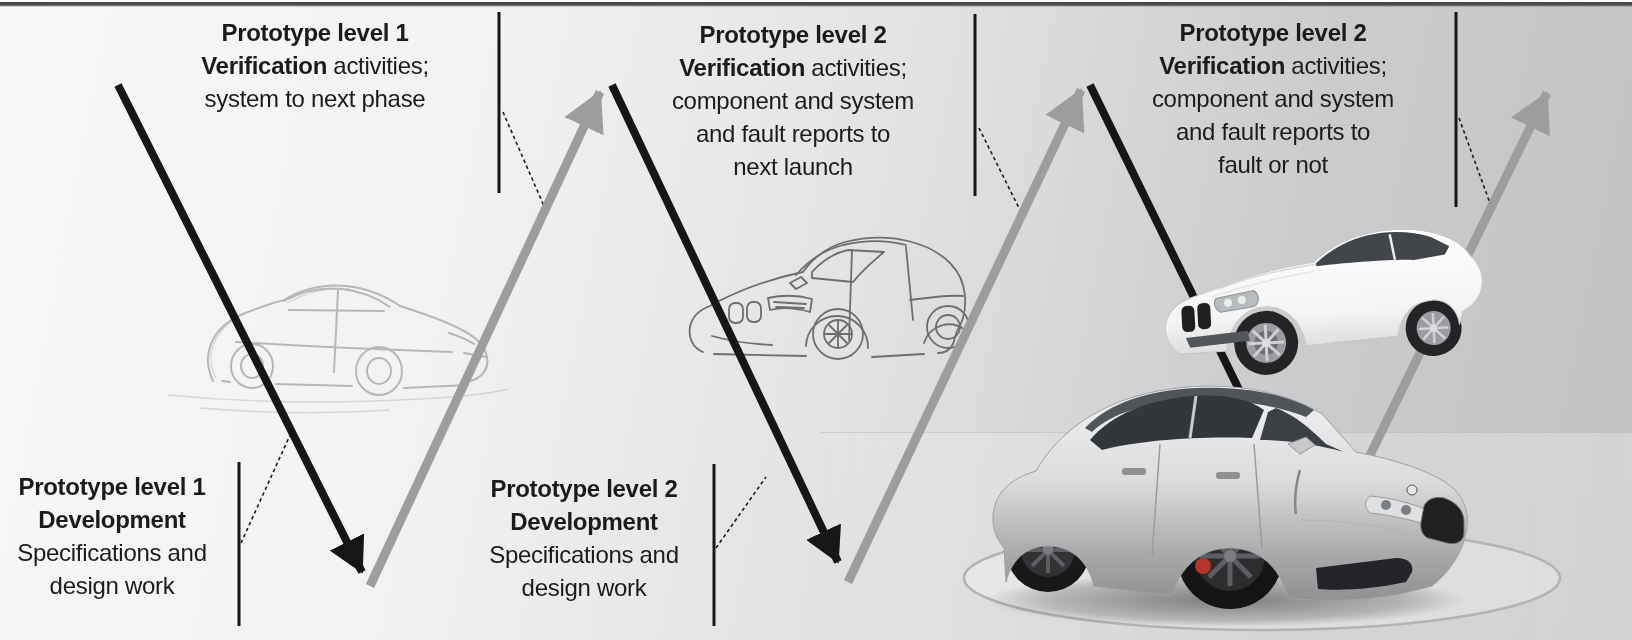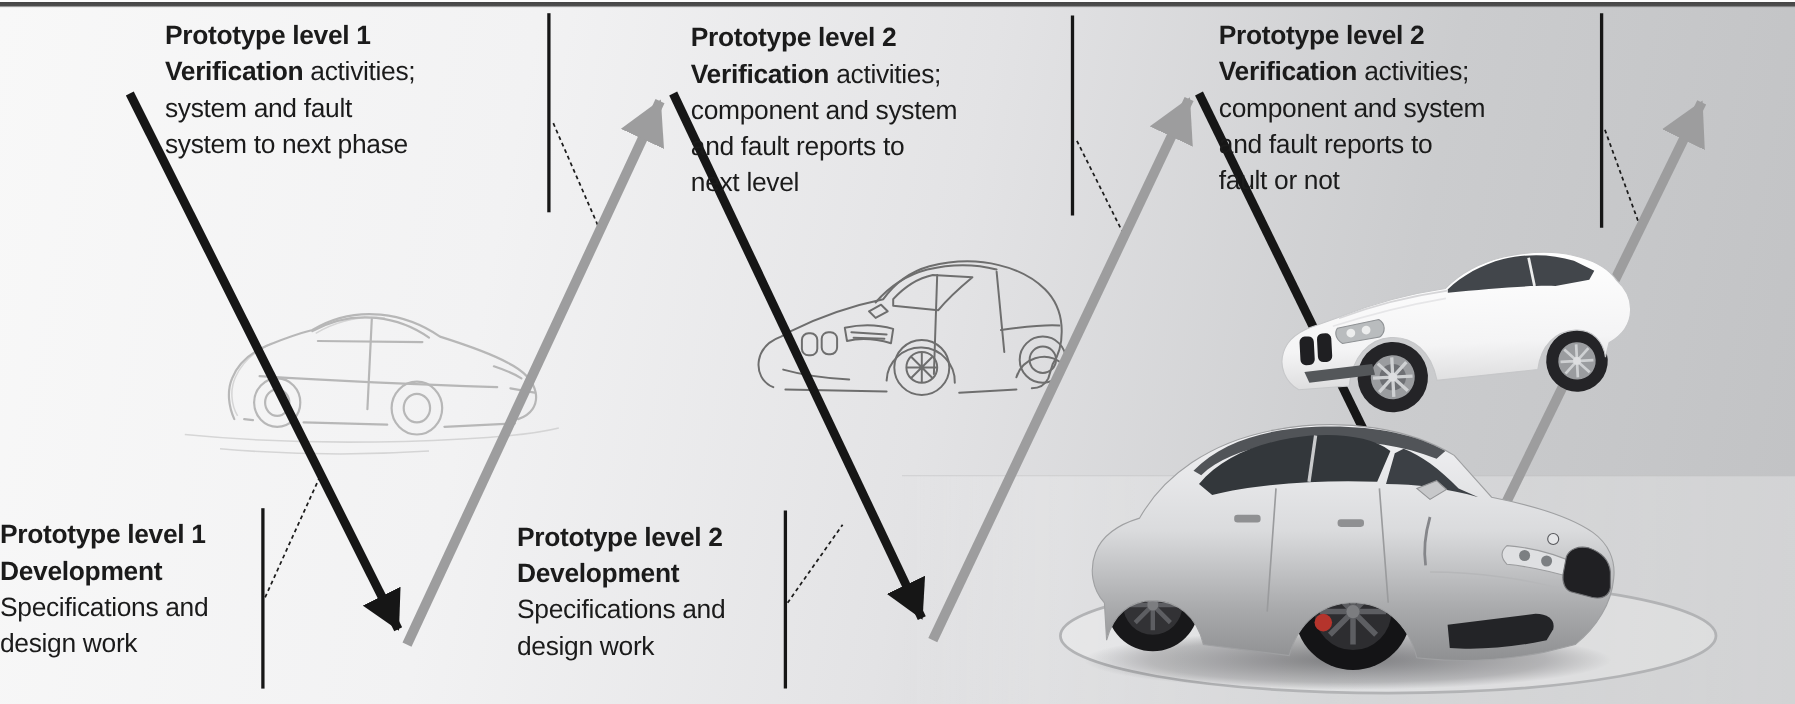--- a/index.html
+++ b/index.html
@@ -12,21 +12,21 @@
     position:absolute;top:0;left:0;right:0;height:7px;z-index:4;
     background:linear-gradient(to bottom,#fdfdfd 0px,#fdfdfd 2px,#474747 2px,#4d4d4d 5px,rgba(77,77,77,0) 7px);
   }
   .floor{
     position:absolute;left:820px;right:0;top:432px;bottom:0;z-index:0;
     background:linear-gradient(to right,rgba(255,255,255,0) 0%,rgba(255,255,255,.16) 15%,rgba(255,255,255,.28) 100%);
     border-top:1px solid rgba(110,110,115,.18);
   }
   svg.canvas{position:absolute;left:0;top:0;z-index:1;}
   .callout{
-    position:absolute;z-index:3;text-align:left;color:#1b1b1b;
+    position:absolute;z-index:3;text-align:center;color:#1b1b1b;
     font-size:24px;line-height:33px;letter-spacing:-0.3px;
   }
   .callout .l{white-space:nowrap;}
   .b{font-weight:700;}
 </style>
 </head>
 <body>
 
 <div class="stage">
   <div class="top-edge"></div>
@@ -184,30 +184,29 @@
       <path fill="#202023" stroke="#707174" stroke-width="1" d="M1444,498 C1456,502 1463,510 1464,520 L1464,534 C1463,542 1456,545 1447,543 L1428,538 C1423,536 1420,530 1421,522 L1424,506 C1427,499 1435,496 1444,498 Z"></path>
       <circle cx="1412" cy="490" r="5" fill="#e5e6e8" stroke="#55565a" stroke-width="1"></circle>
       <path fill="#232427" d="M1316,568 L1396,558 C1408,558 1414,564 1412,572 L1406,582 C1374,589 1342,591 1318,589 Z"></path>
       <path fill="#c7c8ca" stroke="#939496" stroke-width="1" d="M1288,444 l18,-7 l9,8 l-15,9 z"></path>
     </g>
   </svg>
 
   <div class="callout" style="left:150px;top:16px;width:330px;">
     <div class="l b">Prototype level 1</div>
     <div class="l"><span class="b">Verification</span><span> activities;</span></div>
-    <div class="l">system and fault</div>
     <div class="l">system to next phase</div>
   </div>
 
   <div class="callout" style="left:628px;top:18px;width:330px;">
     <div class="l b">Prototype level 2</div>
     <div class="l"><span class="b">Verification</span><span> activities;</span></div>
     <div class="l">component and system</div>
     <div class="l">and fault reports to</div>
-    <div class="l">next level</div>
+    <div class="l">next launch</div>
   </div>
 
   <div class="callout" style="left:1108px;top:16px;width:330px;">
     <div class="l b">Prototype level 2</div>
     <div class="l"><span class="b">Verification</span><span> activities;</span></div>
     <div class="l">component and system</div>
     <div class="l">and fault reports to</div>
     <div class="l">fault or not</div>
   </div>
 

